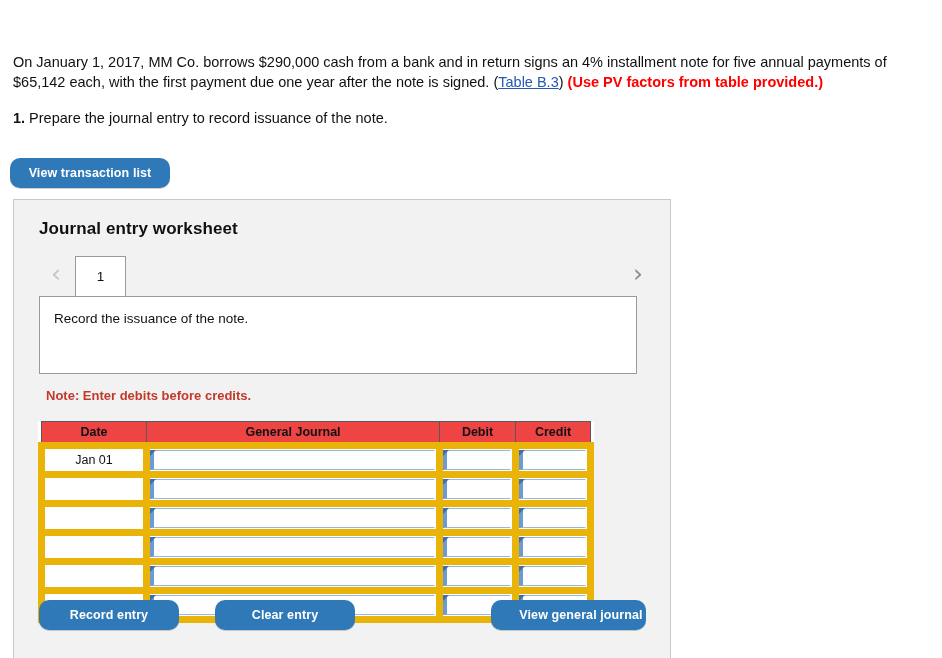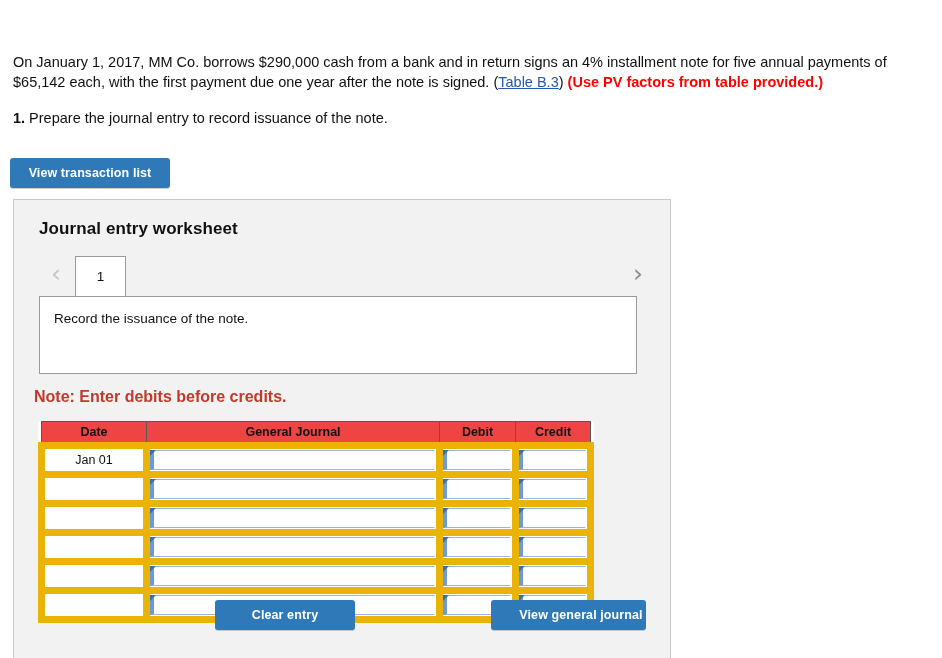--- a/index.html
+++ b/index.html
@@ -50,21 +50,21 @@
 
   
   .btn {
     display: inline-block;
     background: #3079b8;
     color: #ffffff;
     font-size: 12.5px;
     font-weight: bold;
     text-align: center;
     border: none;
-    border-radius: 3px;
+    border-radius: 10px;
     padding: 0;
     line-height: 30px;
     height: 30px;
     cursor: pointer;
     box-shadow: 0 1px 0 rgba(0,0,0,0.18);
     font-family: "Liberation Sans", sans-serif;
     letter-spacing: 0.1px;
   }
 
   .view-transaction-list {
@@ -156,23 +156,23 @@
   .desctext {
     position: absolute;
     left: 14px;
     top: 14px;
     font-size: 13.5px;
     color: #111111;
   }
 
   .note {
     position: absolute;
-    left: 20px;
+    left: 32px;
     top: 188px;
-    font-size: 16px;
+    font-size: 13px;
     font-weight: bold;
     color: #c1392b;
   }
 
   
   .jtable {
     position: absolute;
     left: 24px;
     top: 221px;
     border-collapse: collapse;
@@ -369,16 +369,17 @@
         <td class="inputcell">
             <span class="field"></span>
           </td>
         <td class="inputcell">
             <span class="field"></span>
           </td>
       </tr>
     </tbody>
   </table>
 
+  <button class="btn btn-record">Record entry</button>
   <button class="btn btn-clear">Clear entry</button>
   <button class="btn btn-viewgj">View general journal</button>
 
 </div>
 
 </body></html>

